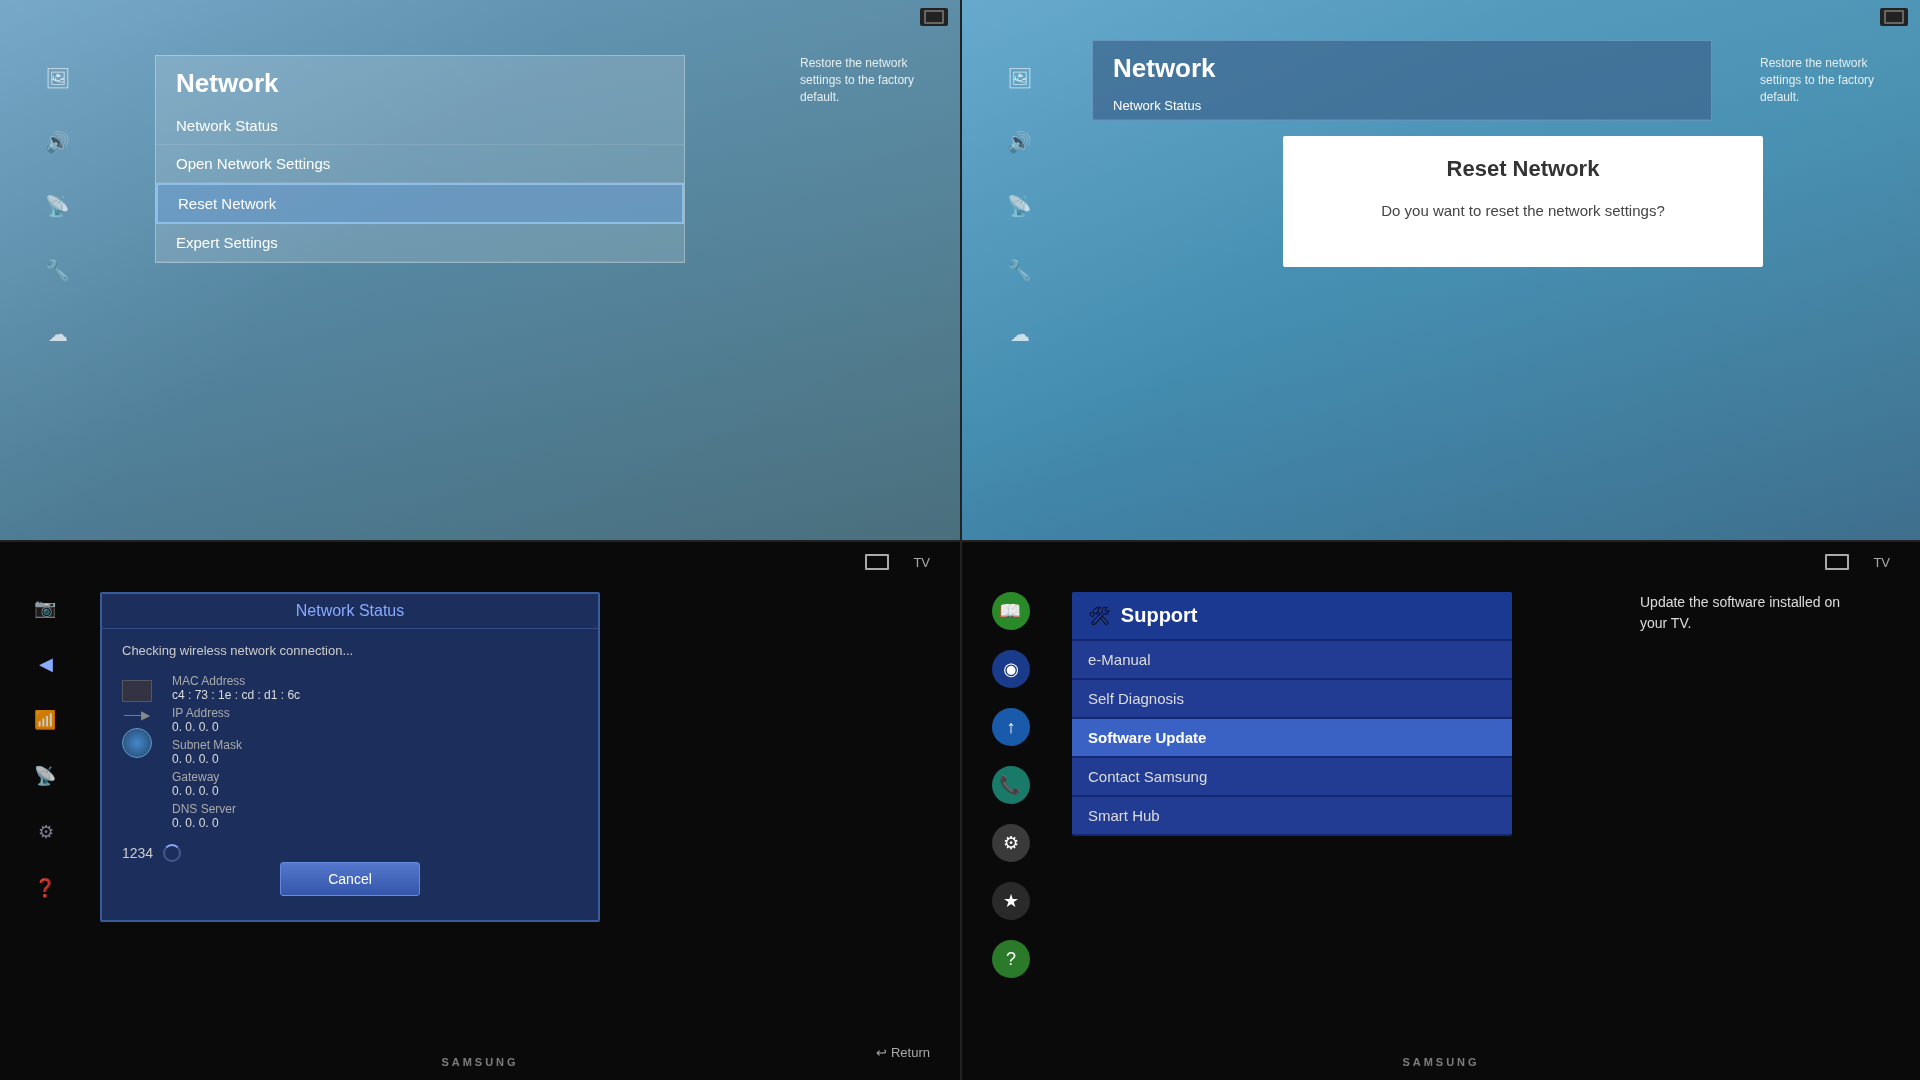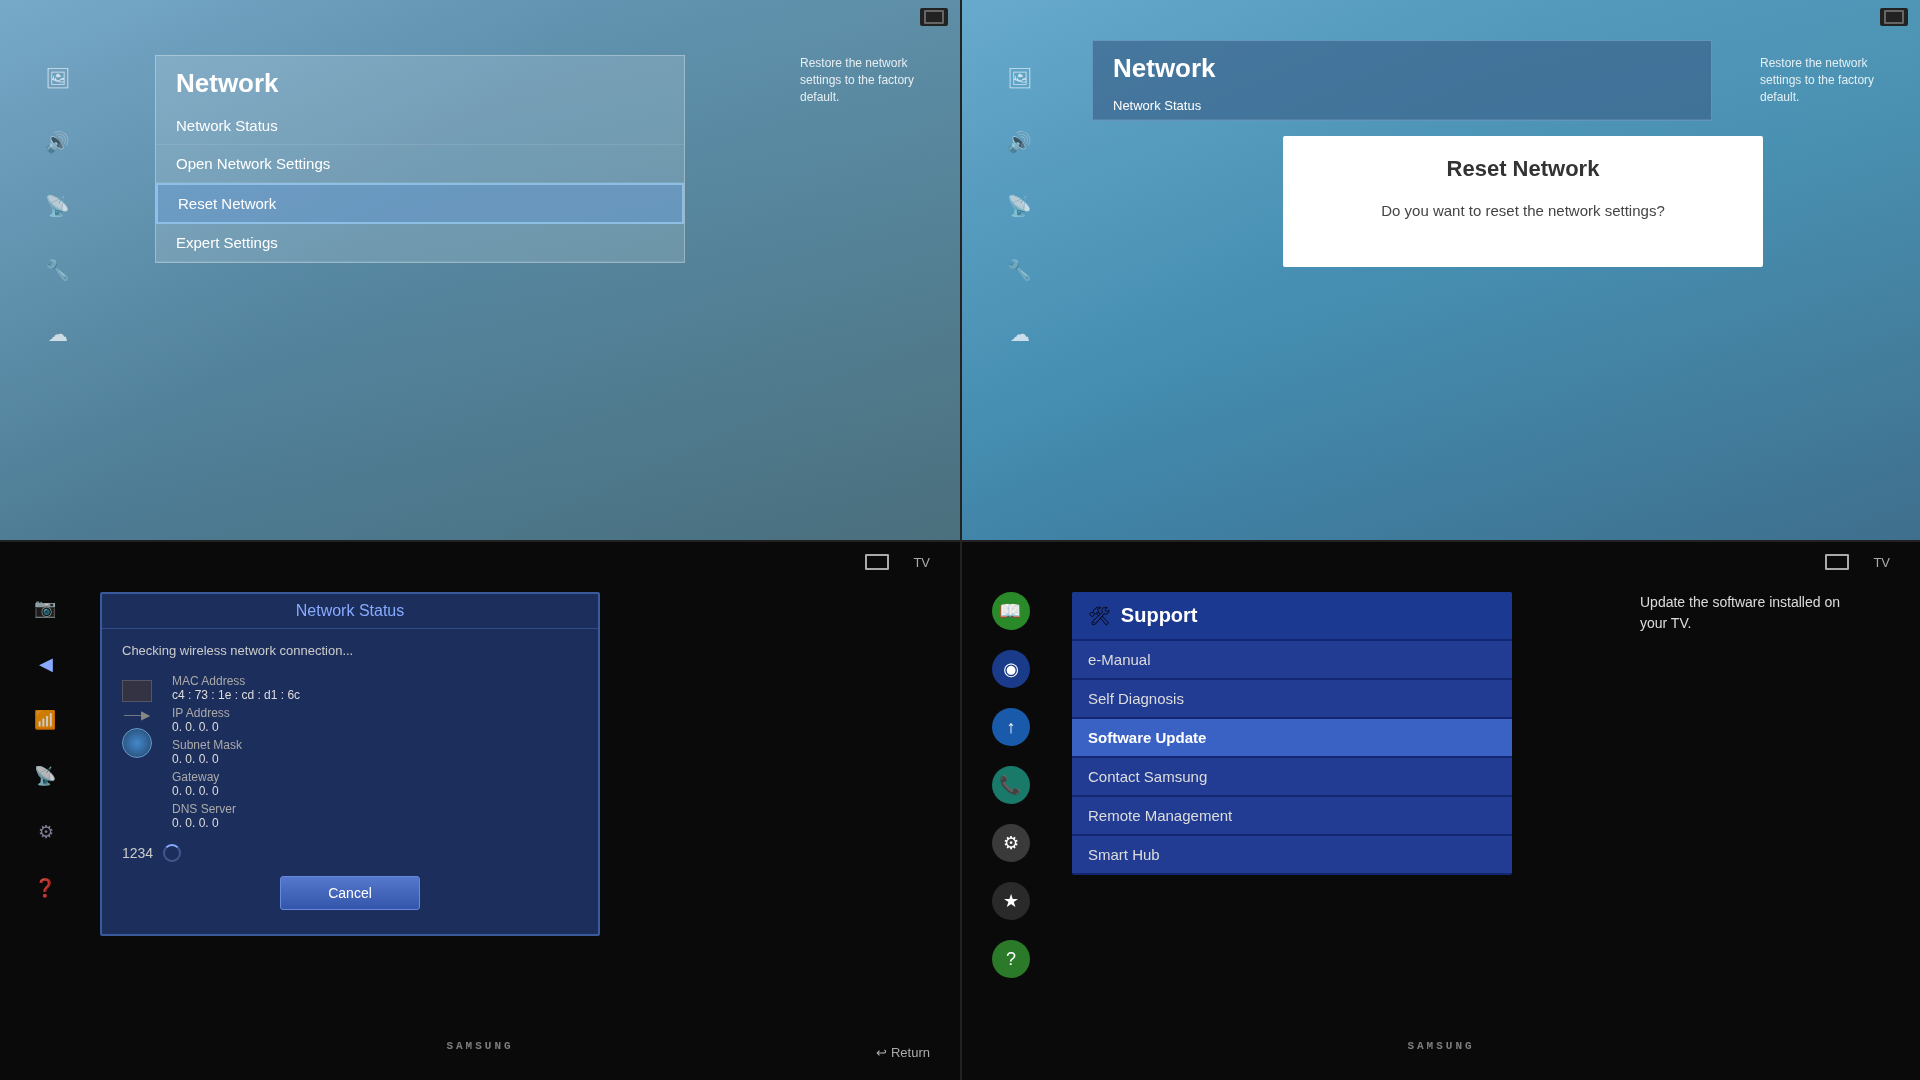--- a/index.html
+++ b/index.html
@@ -276,21 +276,21 @@
       border: 2px solid rgba(150,180,255,0.3);
       border-top: 2px solid #88aaff;
       border-radius: 50%;
       animation: spin 1s linear infinite;
     }
 
     @keyframes spin { to { transform: rotate(360deg); } }
 
     .ns-cancel-btn {
       display: block;
-      margin: 14px auto 10px;
+      margin: 0 auto 10px;
       width: 140px; height: 34px;
       background: linear-gradient(180deg, #5577cc, #3355aa);
       border: 1px solid #6688dd;
       border-radius: 3px;
       color: #fff;
       font-size: 14px;
       cursor: pointer;
     }
 
     .ns-return {
@@ -397,28 +397,27 @@
     .icon-darkblue { background: #1a3a8a; color: #fff; }
     .icon-blue { background: #1a5aaa; color: #fff; }
     .icon-teal { background: #1a7a6a; color: #fff; }
     .icon-gray { background: #3a3a3a; color: #fff; }
     .icon-darkgray { background: #2a2a2a; color: #fff; }
     .icon-green2 { background: #2a7a2a; color: #fff; }
 
     
     .samsung-logo {
       position: absolute;
-      bottom: 28px;
+      bottom: 12px;
       left: 50%;
       transform: translateX(-50%);
       color: rgba(200,200,200,0.6);
       font-size: 11px;
       letter-spacing: 3px;
       font-weight: bold;
-      font-family: Liberation Mono, monospace;
     }
   </style>
 </head>
 <body>
 
 <div class="grid">
 
   <div class="quadrant q1">
     <div class="q1-bg"></div>
 
@@ -555,21 +554,20 @@
 
     <div class="support-panel">
       <div class="support-title-row">
         <span class="support-title-icon">🛠</span>
         <span class="support-title-text">Support</span>
       </div>
       <div class="support-item">e-Manual</div>
       <div class="support-item">Self Diagnosis</div>
       <div class="support-item selected">Software Update</div>
       <div class="support-item">Contact Samsung</div>
-      <div class="support-item">Remote Management</div>
       <div class="support-item">Smart Hub</div>
     </div>
 
     <div class="support-info-box">Update the software installed on your TV.</div>
 
     <div class="samsung-logo">SAMSUNG</div>
   </div>
 
 </div>
 

